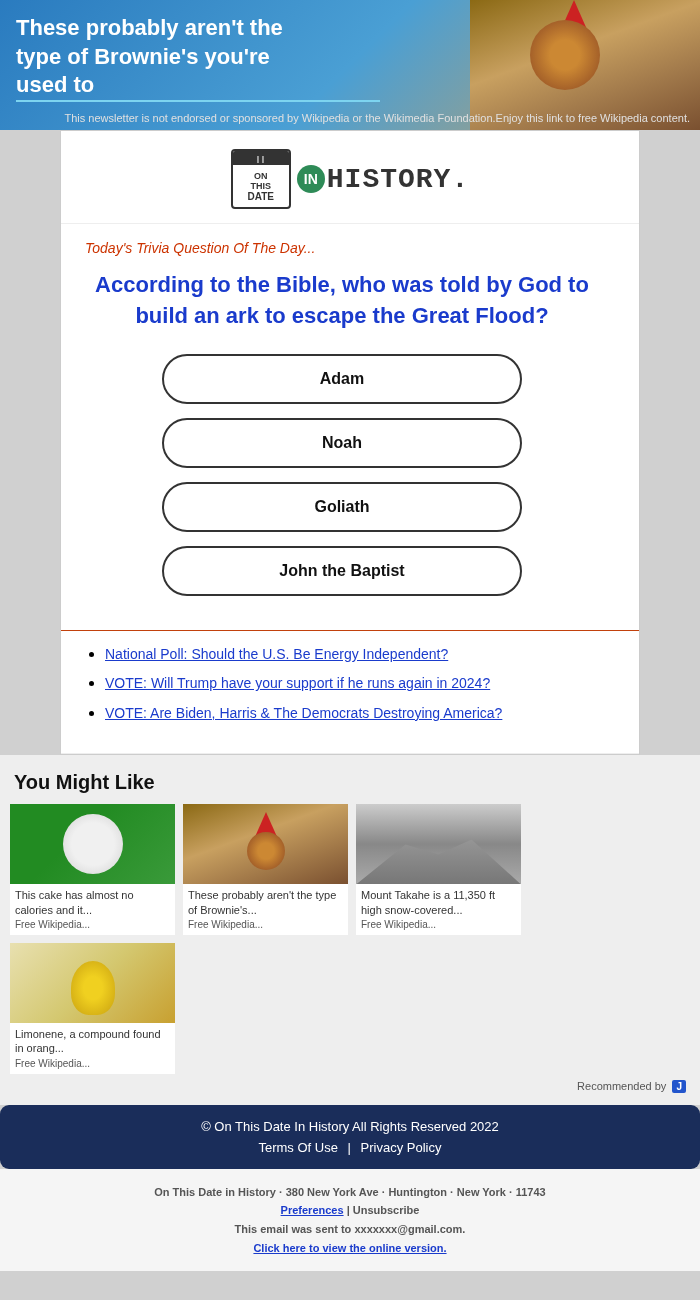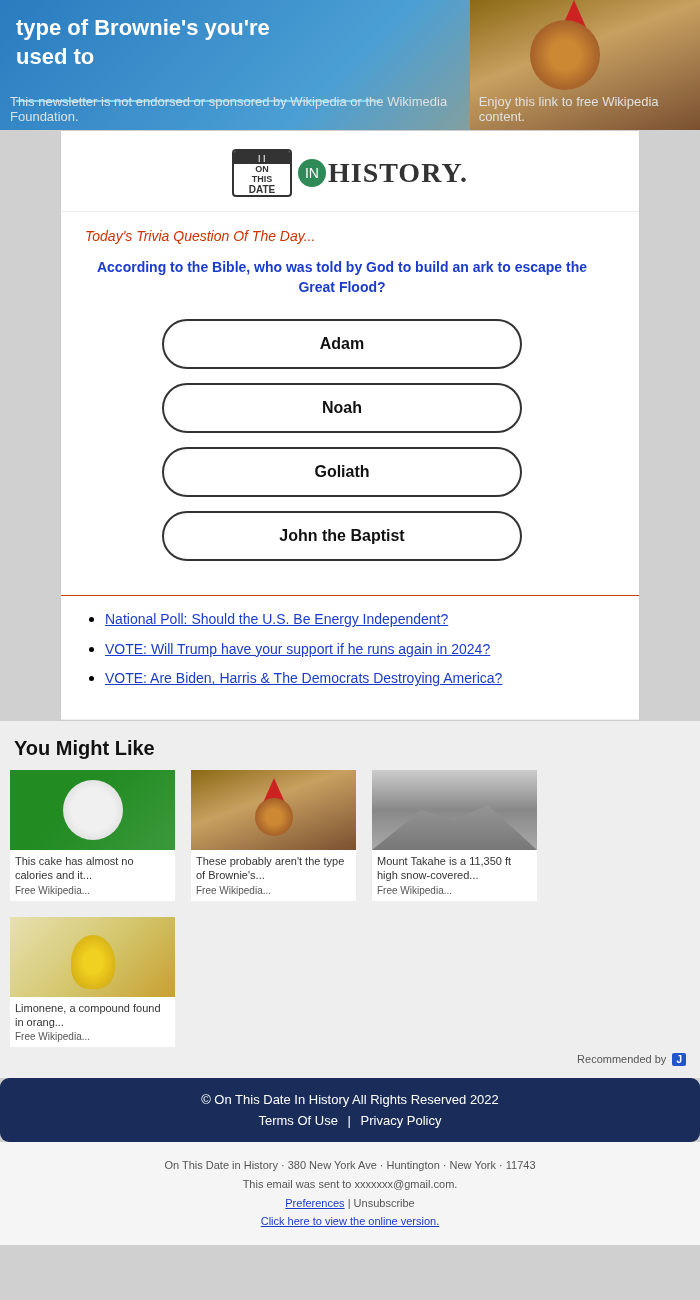--- a/index.html
+++ b/index.html
@@ -42,24 +42,24 @@
       left: 16px;
       width: 52%;
       height: 2px;
       background: #7dd4f0;
     }
     .banner-footnote {
       position: absolute;
       bottom: 6px;
       left: 0;
       right: 0;
-      font-size: 13px;
+      font-size: 11px;
       color: #e0e0e0;
       display: flex;
-      justify-content: space-between;
+      justify-content: flex-end;
       padding: 0 10px;
     }
     
     .banner-img {
       position: absolute;
       right: 0;
       top: 0;
       width: 230px;
       height: 130px;
       background: linear-gradient(160deg, #8B6914 0%, #c8a060 40%, #a0784a 70%, #7a5030 100%);
@@ -96,21 +96,21 @@
     
     .logo-area {
       display: flex;
       justify-content: center;
       align-items: center;
       padding: 18px 0 14px 0;
       border-bottom: 1px solid #eeeeee;
     }
     .logo-calendar {
       width: 60px;
-      height: 48px;
+      height: 60px;
       background: white;
       border: 2px solid #333;
       border-radius: 4px;
       display: flex;
       flex-direction: column;
       align-items: center;
       justify-content: flex-start;
       position: relative;
       margin-right: 4px;
     }
@@ -154,50 +154,50 @@
     .logo-in-circle {
       width: 28px;
       height: 28px;
       background: #2e8b57;
       border-radius: 50%;
       display: flex;
       align-items: center;
       justify-content: center;
       color: white;
       font-size: 14px;
-      font-weight: normal;
+      font-weight: bold;
       z-index: 2;
       margin: 0 2px;
     }
     .logo-history-text {
       font-size: 28px;
       font-weight: bold;
       color: #333333;
       letter-spacing: 1px;
-      font-family: Liberation Serif, serif;
+      font-family: Liberation Mono, monospace;
     }
     .logo-history-dot {
       color: #333;
       font-size: 28px;
     }
 
     
     .trivia-section {
       padding: 16px 40px 20px 24px;
       border-bottom: 1px solid #c2410c;
     }
     .trivia-label {
       color: #cc3300;
       font-style: italic;
       font-size: 14px;
       margin-bottom: 14px;
     }
     .trivia-question {
       color: #1a3bcc;
-      font-size: 14px;
+      font-size: 22px;
       font-weight: bold;
       text-align: center;
       line-height: 1.4;
       margin-bottom: 22px;
     }
 
     
     .answer-btn {
       display: block;
       width: 100%;
@@ -240,21 +240,21 @@
     }
     .might-like-title {
       font-size: 20px;
       font-weight: bold;
       color: #111;
       margin-bottom: 10px;
       padding-left: 4px;
     }
     .might-like-grid {
       display: flex;
-      gap: 16px;
+      gap: 8px;
       flex-wrap: wrap;
     }
     .might-like-item {
       width: calc(25% - 5px);
       background: white;
     }
     .might-like-thumb {
       width: 100%;
       height: 80px;
       object-fit: cover;
@@ -346,37 +346,39 @@
     }
 
     
     .footer-light {
       background: #f5f5f5;
       text-align: center;
       padding: 14px 20px;
       font-size: 11px;
       color: #555;
       line-height: 1.7;
+      font-weight: bold;
     }
     .footer-light a {
       color: #1a3bcc;
       text-decoration: underline;
     }
     .footer-light .unsubscribe {
       color: #555;
       text-decoration: none;
     }
   </style>
 </head>
 <body>
 
 <div class="outer-wrapper">
 
   <div class="banner">
     <div class="banner-text">
+      <span>These probably aren't the</span>
       <span>type of Brownie's you're</span>
       <span>used to</span>
     </div>
     <div class="banner-underline"></div>
     <div class="banner-img">
       <div class="gnome-hat"></div>
       <div class="gnome-circle"></div>
     </div>
     <div class="banner-footnote">
       <span>This newsletter is not endorsed or sponsored by Wikipedia or the Wikimedia Foundation.</span>
@@ -477,24 +479,24 @@
     <div class="copyright">© On This Date In History All Rights Reserved 2022</div>
     <div class="footer-links">
       <a href="#">Terms Of Use</a>
       <span class="divider"> | </span>
       <a href="#">Privacy Policy</a>
     </div>
   </div>
 
   <div class="footer-light">
     <div>On This Date in History · 380 New York Ave · Huntington · New York · 11743</div>
-    <div>This email was sent to xxxxxxx@gmail.com.</div>
     <div>
       <a href="#">Preferences</a>
       <span> | </span>
       <span class="unsubscribe">Unsubscribe</span>
     </div>
+    <div>This email was sent to xxxxxxx@gmail.com.</div>
     <div>
       <a href="#">Click here to view the online version.</a>
     </div>
   </div>
 
 </div>
 
 </body></html>

